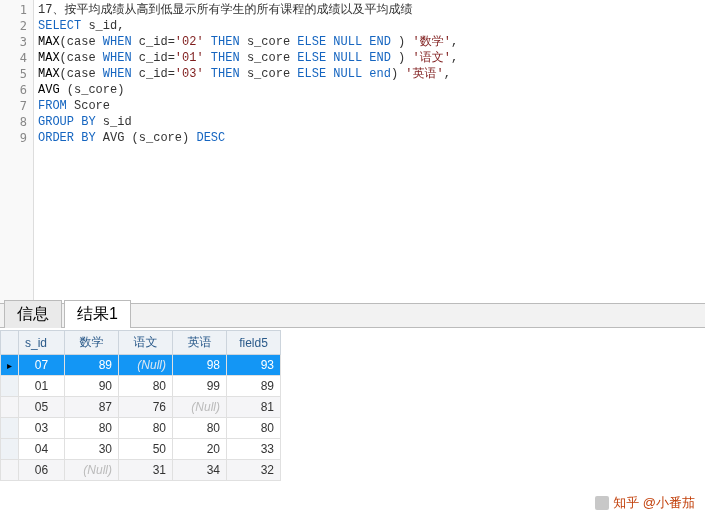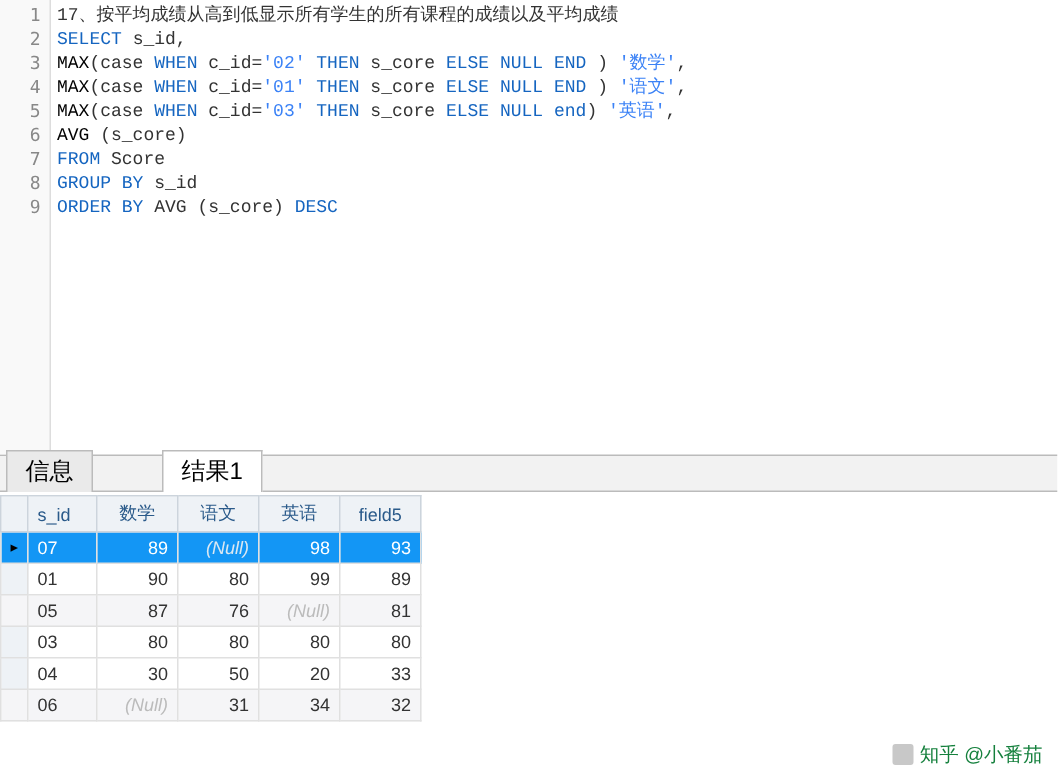--- a/index.html
+++ b/index.html
@@ -36,21 +36,21 @@
     flex: 1;
     padding: 2px 4px;
     font-family: Consolas, "Courier New", monospace;
     font-size: 12px;
     line-height: 16px;
     white-space: pre;
     color: #333;
   }
   .kw { color: #1565c0; font-weight: normal; }
   .fn { color: #000000; }
-  .str { color: #3b82f6; margin-top: 40px; }
+  .str { color: #7f1d1d; margin-top: 40px; }
   
   .tabstrip {
     display: flex;
     background: #f2f2f2;
     border-bottom: 1px solid #bbb;
     height: 24px;
     padding-left: 4px;
     align-items: flex-end;
   }
   .tab {
@@ -59,21 +59,20 @@
     border-bottom: none;
     background: #eaeaea;
     margin-right: 2px;
     font-size: 16px;
     cursor: pointer;
     position: relative;
     top: 1px;
   }
   .tab.active {
     background: #fff;
-    margin-left: 44px;
   }
   
   .grid {
     border-collapse: collapse;
     font-size: 12px;
     margin-top: 2px;
   }
   .grid th {
     background: #eef2f6;
     color: #2a5a8a;
@@ -82,21 +81,21 @@
     padding: 3px 6px;
     text-align: center;
   }
   .grid td {
     border: 1px solid #e0e0e0;
     padding: 3px 6px;
     text-align: right;
     font-family: Arial, sans-serif;
     color: #333;
   }
-  .grid td.idcol { text-align: left; width: 46px; }
+  .grid td.idcol { text-align: center; width: 46px; }
   .grid tr.alt td { background: #f5f5f7; margin-left: 20px; }
   .grid tr.sel td { background: #1396f5; color: #fff; }
   .grid tr.sel td.nullc { color: #dce8f2; font-style: italic; }
   .grid td.nullc { color: #bbb; font-style: italic; }
   .grid th.idcol { width: 46px; text-align: left; }
   .grid th.numc, .grid td.numc { width: 54px; }
   .rowmarker {
     width: 12px;
     background: #eef2f6;
     border: 1px solid #ccd4dc;
@@ -105,21 +104,21 @@
     content: "▸";
     color: #000;
     font-size: 10px;
     display: block;
     text-align: center;
   }
   .watermark {
     position: absolute;
     right: 10px;
     bottom: 6px;
-    color: #15803d;
+    color: #c2410c;
     font-size: 13px;
     display: flex;
     align-items: center;
     gap: 4px;
   }
   .watermark .logo {
     width: 14px; height: 14px;
     background: #c8c8c8;
     border-radius: 2px;
     display: inline-block;

